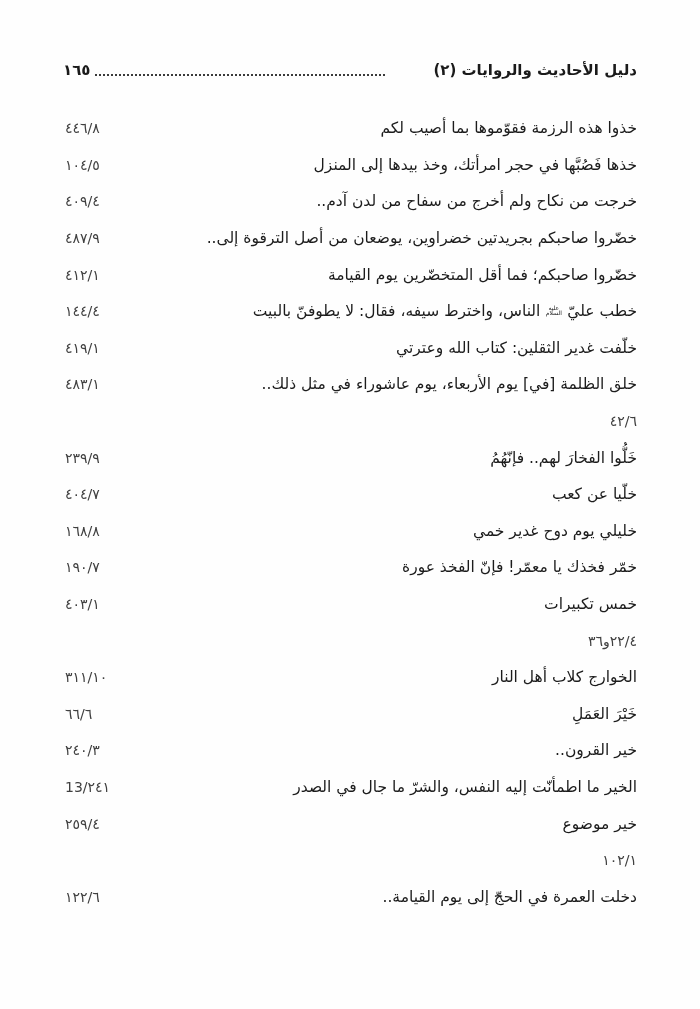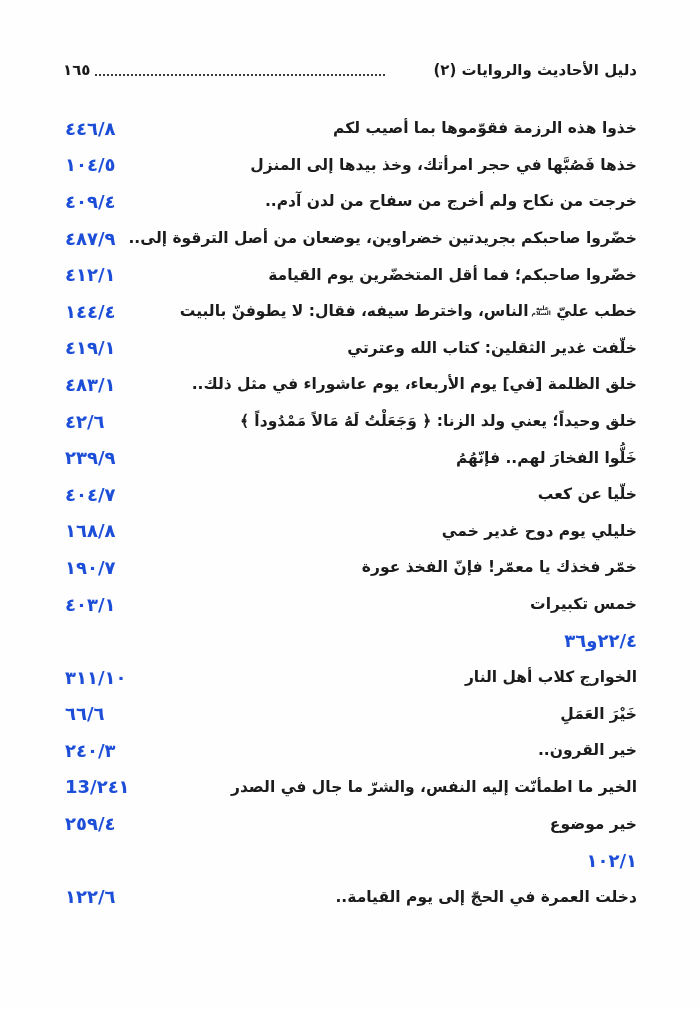--- a/index.html
+++ b/index.html
@@ -55,28 +55,27 @@
     display: flex;
     justify-content: space-between;
     align-items: center;
     height: 36.6px;
     direction: rtl;
   }
   .entry-text {
     font-size: 15.5px;
     white-space: nowrap;
     color: #1c1c1c;
-    font-weight: bold;
   }
   .entry-ref {
-    font-size: 18px;
-    font-weight: bold;
+    font-size: 14px;
+    font-weight: normal;
     white-space: nowrap;
     direction: rtl;
-    color: #1d4ed8;
+    color: #404040;
     padding-left: 2px;
   }
   
   .honorific {
     display: inline-block;
     width: 17px;
     font-size: 6px;
     line-height: 5px;
     text-align: center;
     vertical-align: 1px;
@@ -123,21 +122,20 @@
       </div>
       <div class="index-row">
         <span class="entry-text">خلّفت غدير الثقلين: كتاب الله وعترتي</span>
         <span class="entry-ref">٤١٩/١</span>
       </div>
       <div class="index-row">
         <span class="entry-text">خلق الظلمة [في] يوم الأربعاء، يوم عاشوراء في مثل ذلك..</span>
         <span class="entry-ref">٤٨٣/١</span>
       </div>
       <div class="index-row">
-        <span class="entry-text">خلق وحيداً؛ يعني ولد الزنا: ﴿ وَجَعَلْتُ لَهُ مَالاً مَمْدُوداً ﴾</span>
         <span class="entry-ref">٤٢/٦</span>
       </div>
       <div class="index-row">
         <span class="entry-text">خَلُّوا الفخارَ لهم.. فإنّهُمُ</span>
         <span class="entry-ref">٢٣٩/٩</span>
       </div>
       <div class="index-row">
         <span class="entry-text">خلّيا عن كعب</span>
         <span class="entry-ref">٤٠٤/٧</span>
       </div>

